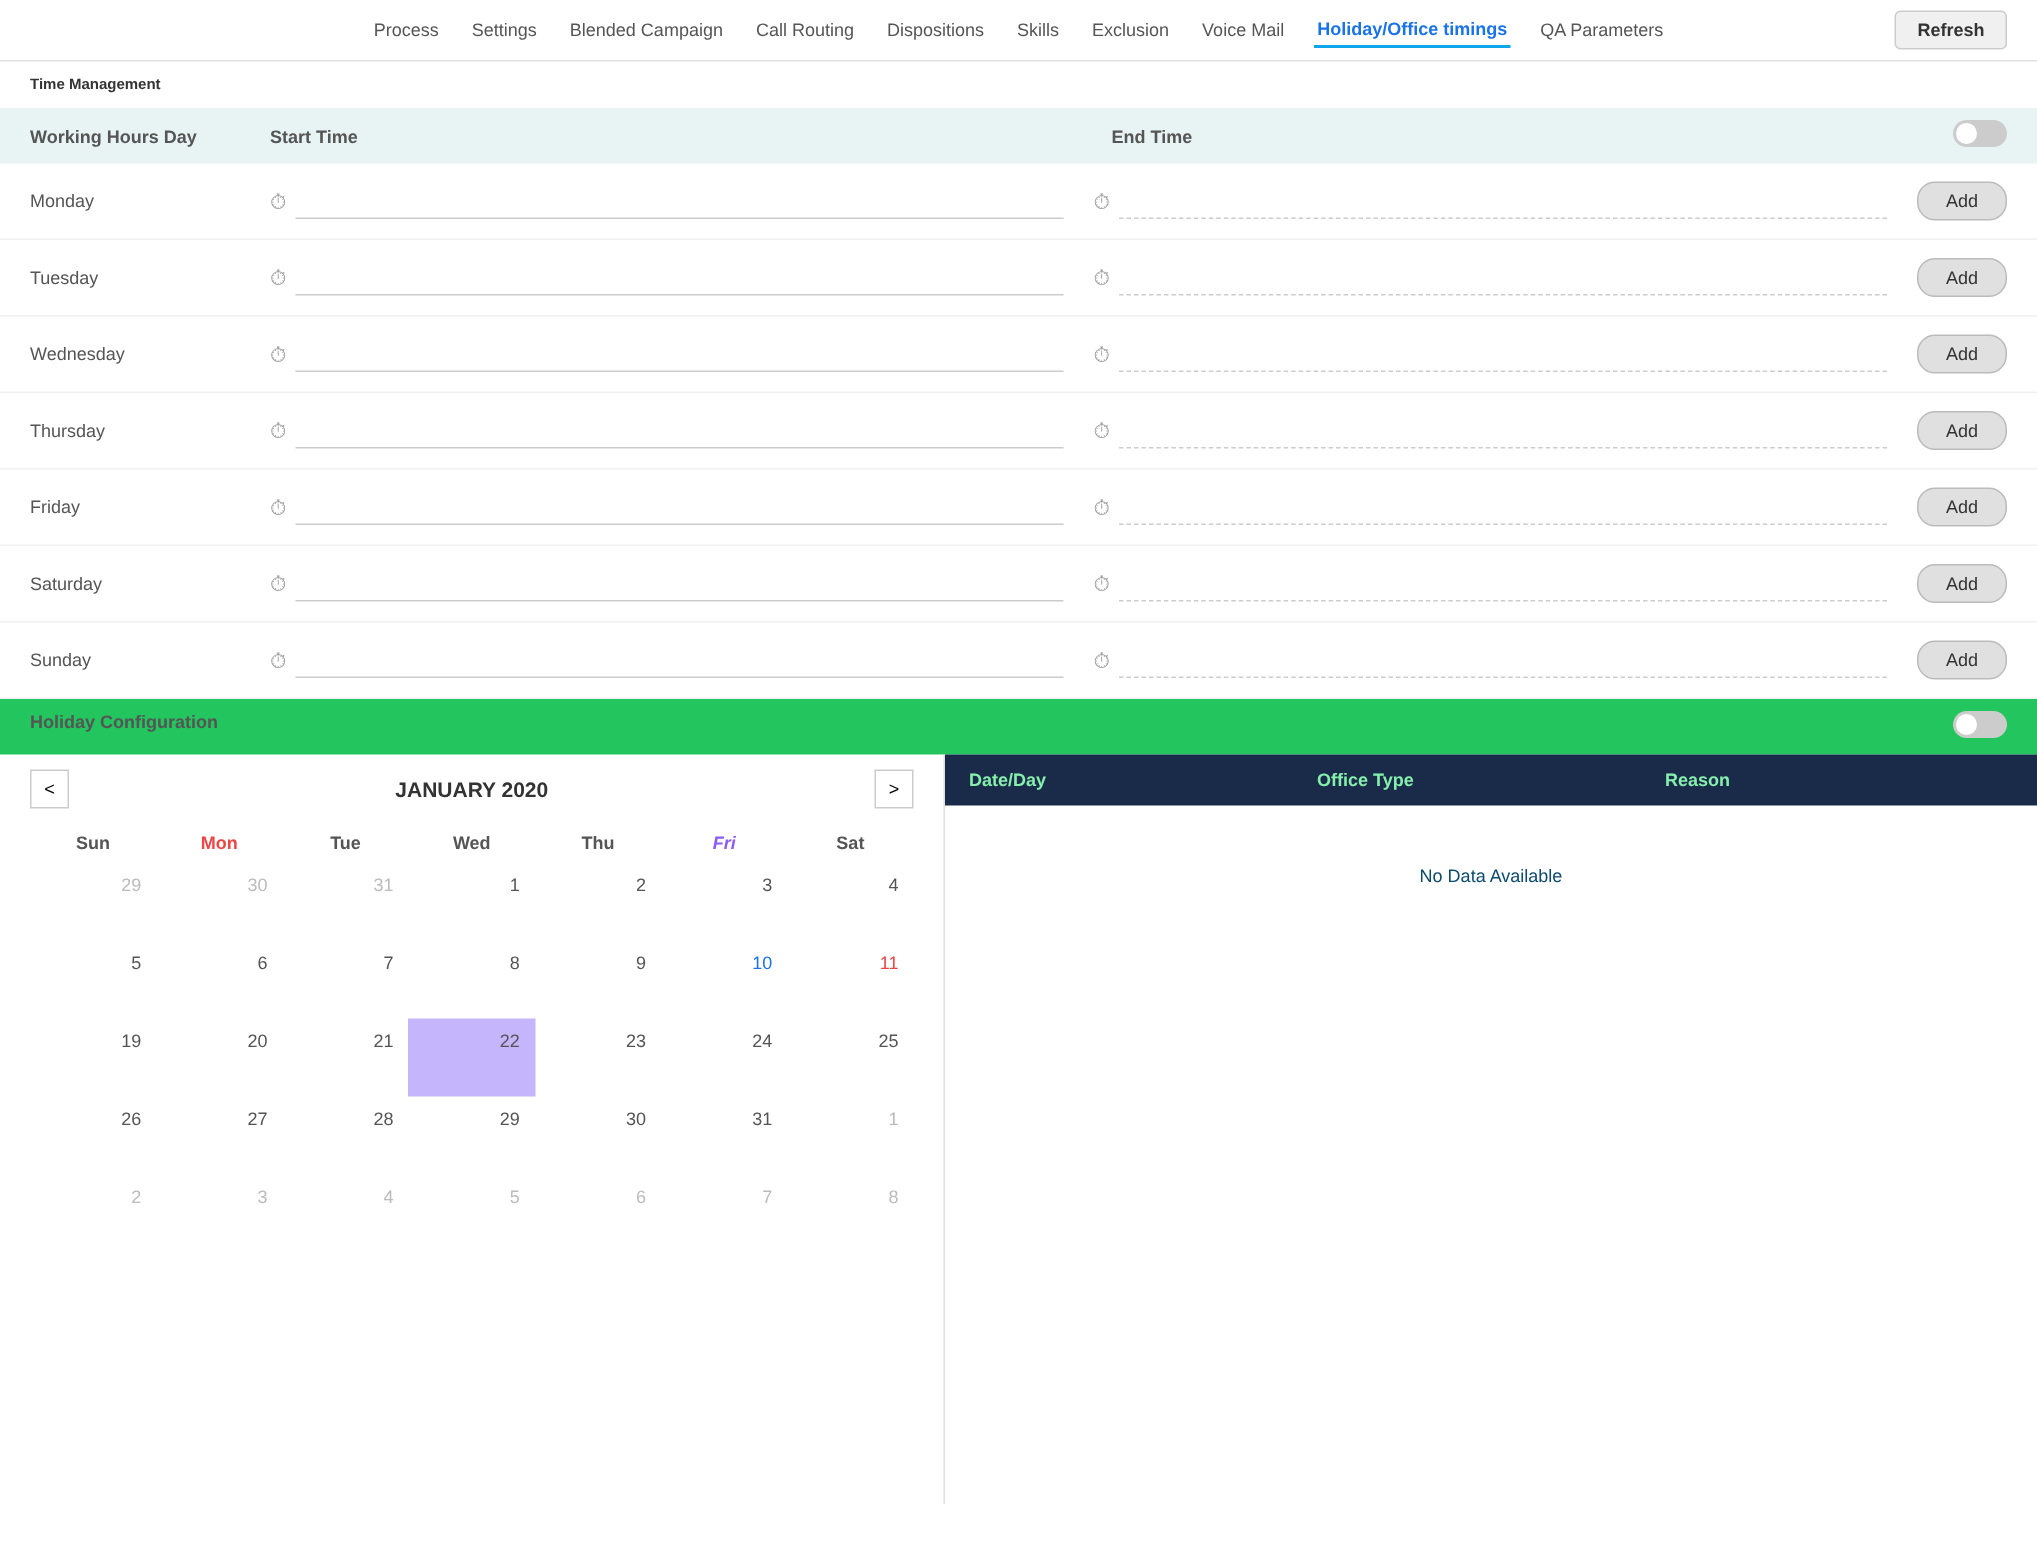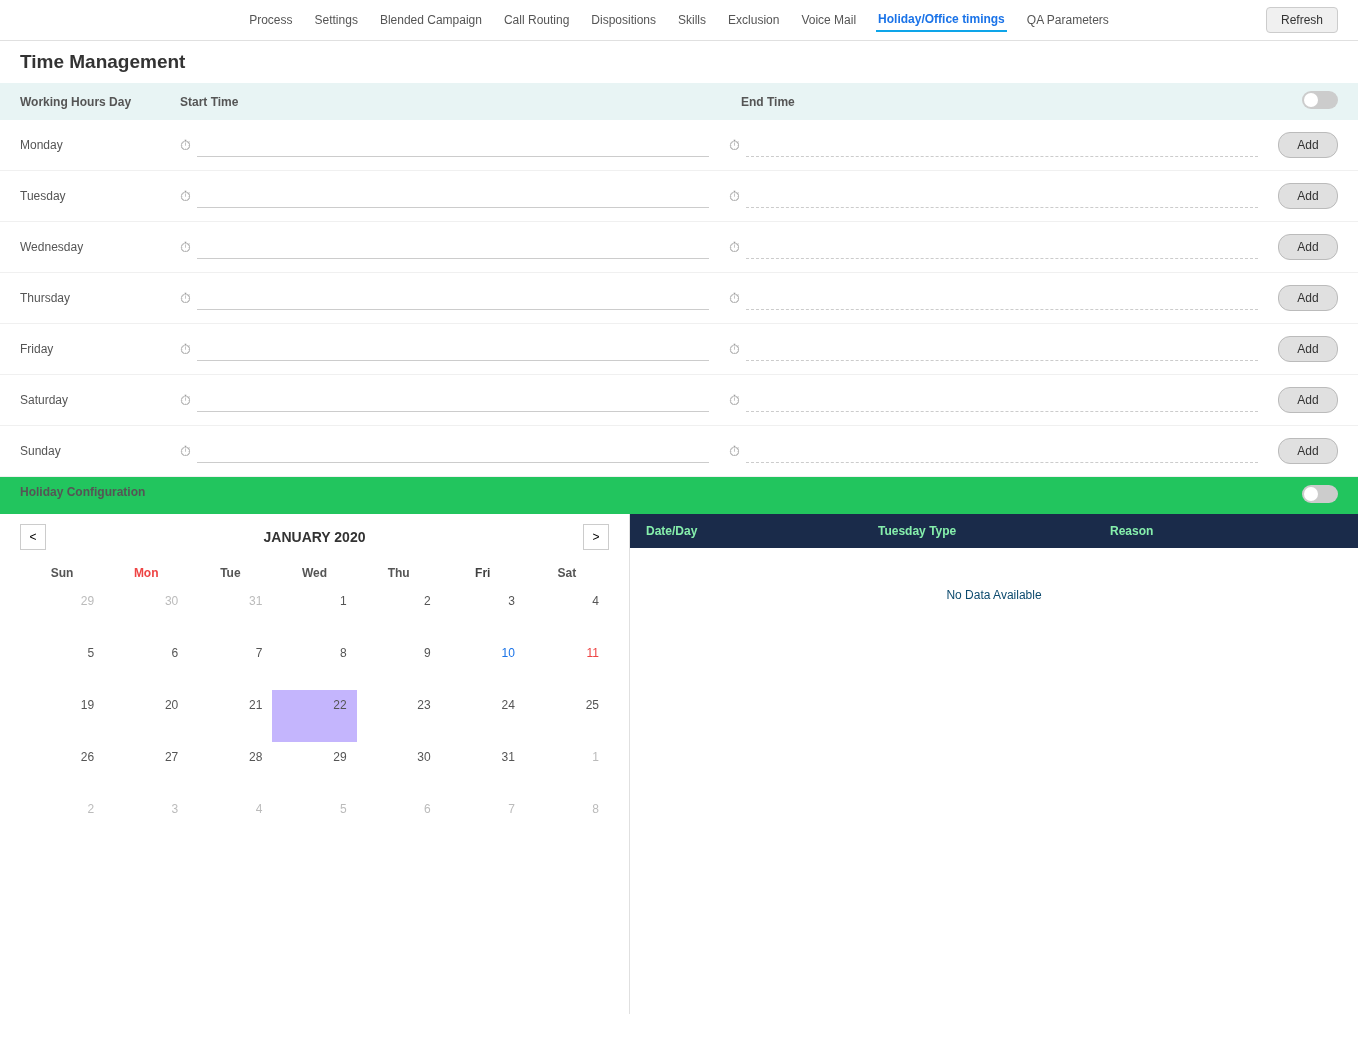--- a/index.html
+++ b/index.html
@@ -30,26 +30,27 @@
     .refresh-btn {
       position: absolute;
       right: 20px;
       background: #f0f0f0;
       border: 1px solid #ccc;
       border-radius: 4px;
       padding: 5px 14px;
       cursor: pointer;
       font-size: 12px;
       color: #333;
+      font-weight: bold;
     }
 
     
     .page-title {
       padding: 10px 20px;
-      font-size: 19px;
+      font-size: 10px;
       font-weight: bold;
       color: #333;
     }
 
     
     .section-header {
       background: #e8f4f4;
       display: flex;
       align-items: center;
       padding: 8px 20px;
@@ -186,21 +187,21 @@
       width: 100%;
       border-collapse: collapse;
     }
     .cal-grid th {
       text-align: center;
       font-size: 12px;
       font-weight: 600;
       padding: 6px 4px;
       color: #555;
     }
-    .cal-grid th.fri { color: #404040; }
+    .cal-grid th.fri { color: #8b5cf6; font-style: italic; }
     .cal-grid th.mon { color: #e44; }
     .cal-grid td {
       text-align: right;
       padding: 8px 10px;
       font-size: 12px;
       color: #555;
       cursor: pointer;
       vertical-align: top;
       height: 52px;
     }
@@ -430,19 +431,19 @@
             <td class="other-month">7</td>
             <td class="other-month">8</td>
           </tr>
         </tbody>
     </table>
   </div>
 
   <div class="holiday-table-section">
     <div class="holiday-table-header">
       <div class="col-date">Date/Day</div>
-      <div class="col-policy">Tuesday Type</div>
+      <div class="col-policy">Office Type</div>
       <div class="col-reason">Reason</div>
     </div>
     <div class="no-data">No Data Available</div>
   </div>
 
 </div>
 
 </body></html>

